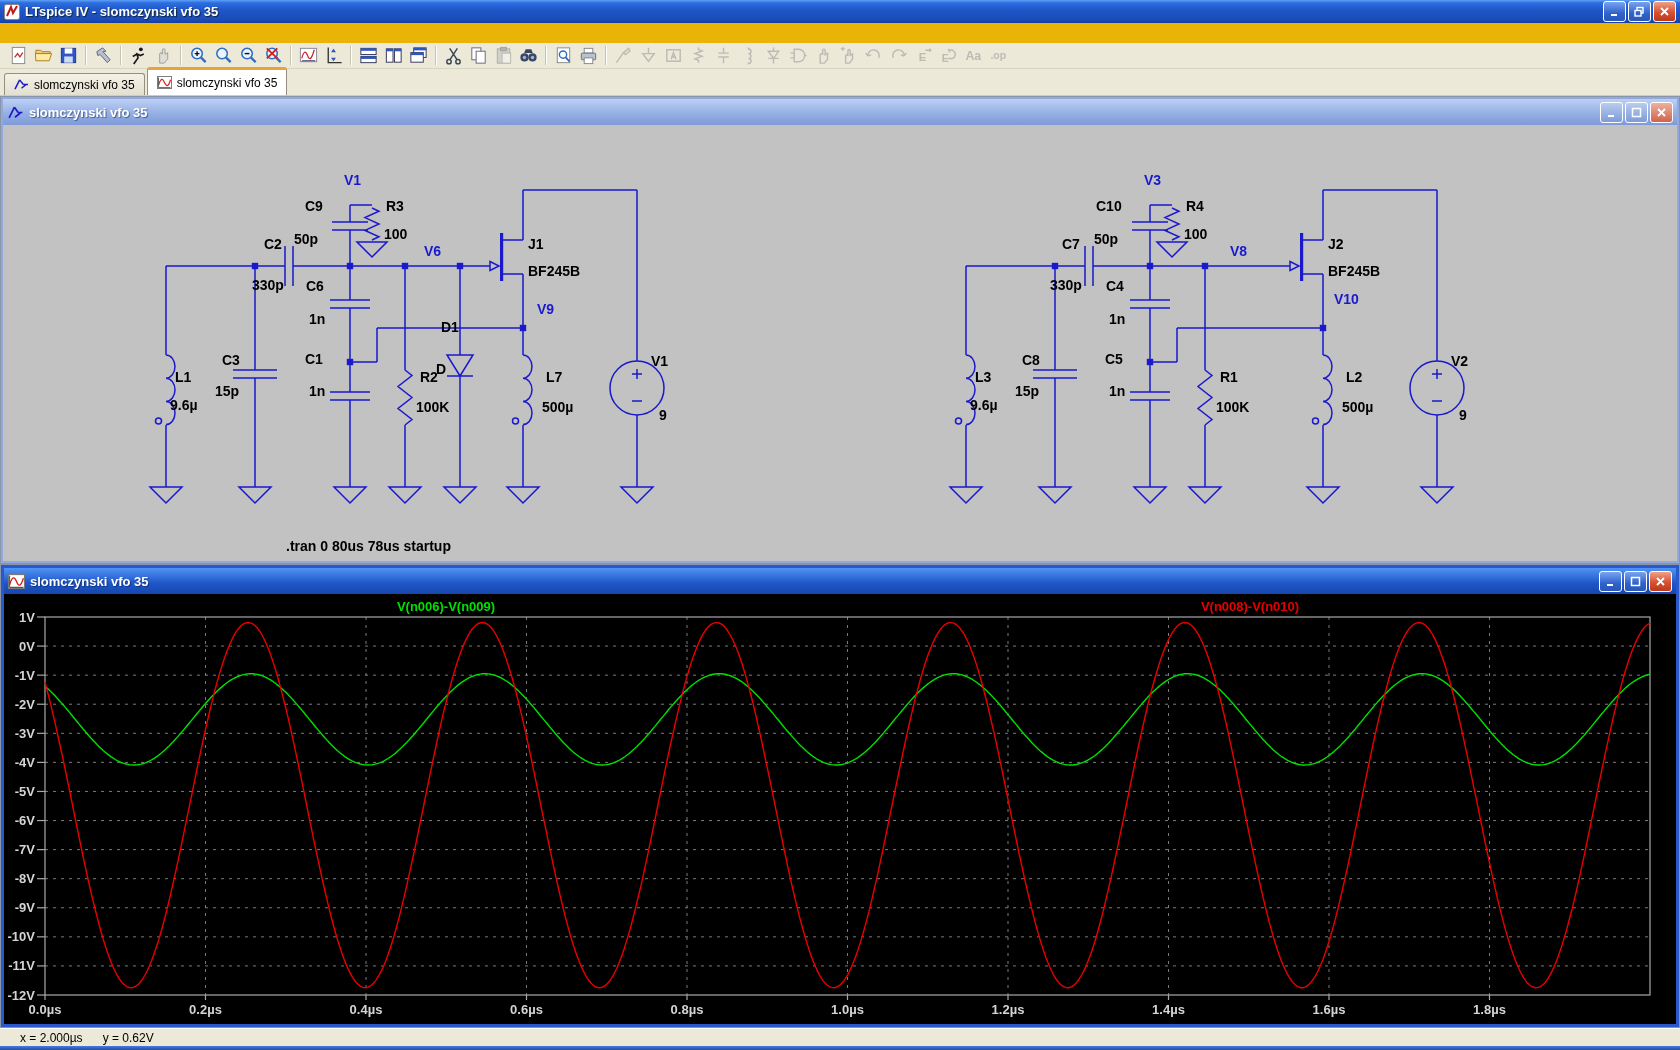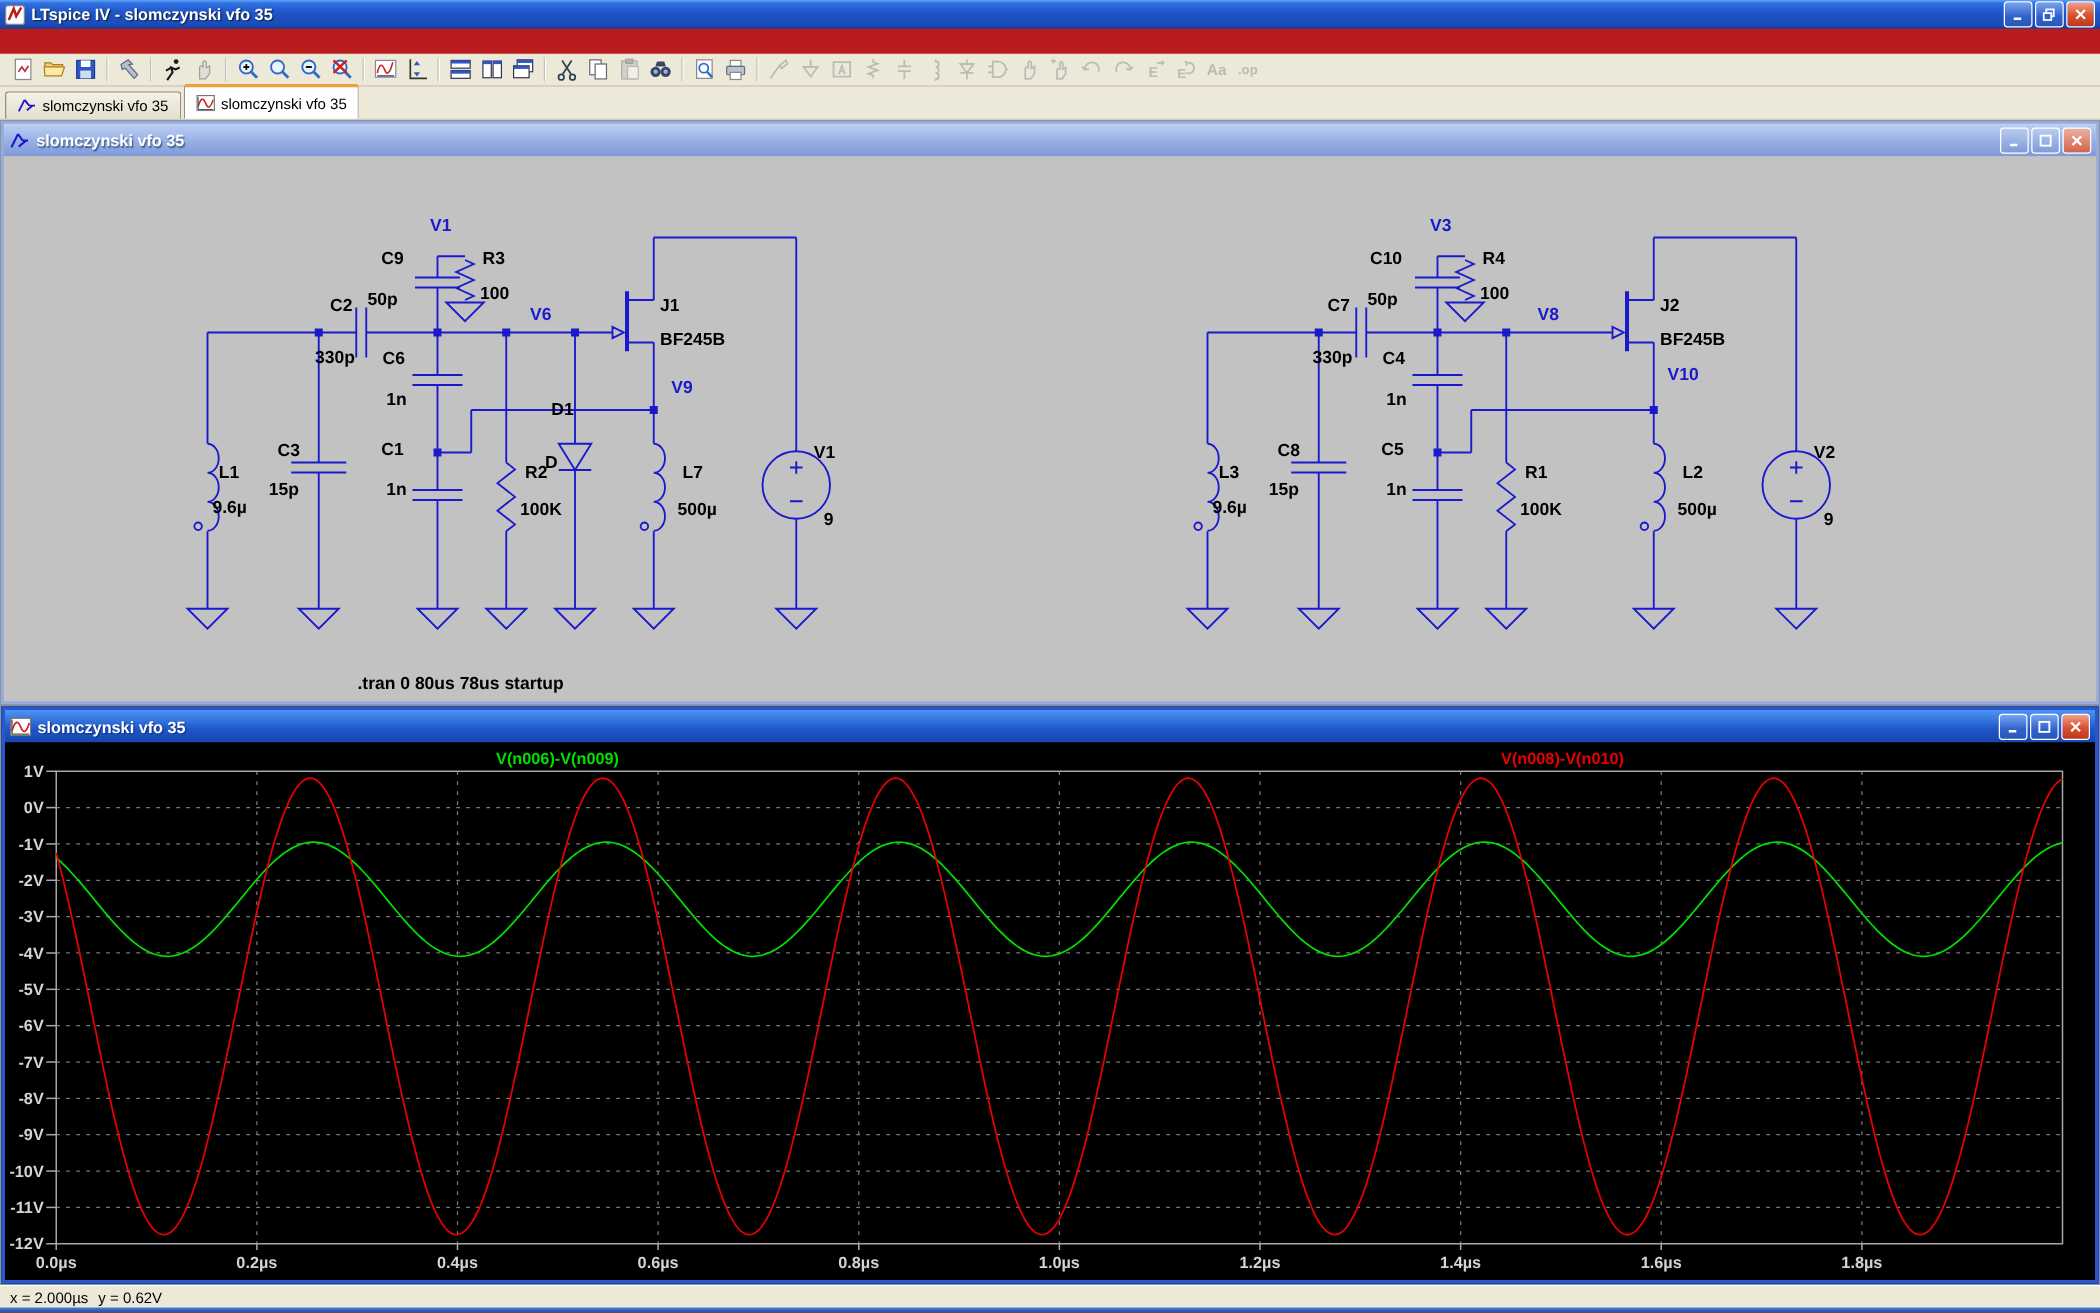--- a/index.html
+++ b/index.html
@@ -1,16 +1,16 @@
 <!DOCTYPE html>
 <html><head>
 <meta charset="utf-8">
 <style>
   html,body{margin:0;padding:0;background:#444;}
-  #app{position:relative;width:1680px;height:1050px;background:#b91c1c;overflow:hidden;
+  #app{position:relative;width:1680px;height:1050px;background:#eab308;overflow:hidden;
        font-family:"Liberation Sans",sans-serif;-webkit-font-smoothing:antialiased;}
   
   #titlebar{position:absolute;left:0;top:0;width:1680px;height:23px;
     background:linear-gradient(180deg,#5ea2f7 0%,#2f6ee0 12%,#1e55c8 45%,#1b4cba 85%,#153f9d 100%);
     display:flex;align-items:center;color:#fff;font-weight:700;font-size:13px;text-shadow:1px 1px 1px #123;}
   #titlebar .ticon{width:16px;height:16px;margin:0 5px 0 4px;}
   .winbtns{margin-left:auto;display:flex;gap:2px;padding-right:4px;}
   .wb{width:21px;height:19px;border-radius:3px;border:1px solid #fff;
       background:linear-gradient(180deg,#7aa4f0,#2f62cc 60%,#2a57b8);display:flex;align-items:center;justify-content:center;}
   .wb svg{width:13px;height:13px;}
@@ -46,21 +46,21 @@
   .ctitle{height:26px;display:flex;align-items:center;color:#fff;font-weight:700;font-size:13px;
     text-shadow:1px 1px 1px rgba(0,20,60,.5);padding-left:4px;}
   .ctitle .cicon{width:17px;height:15px;margin-right:5px;}
   #schemwin .ctitle{background:linear-gradient(180deg,#bcd0f4 0%,#96b0e4 55%,#7e9ad8 100%);}
   #wavewin .ctitle{background:linear-gradient(180deg,#4f94f4 0%,#1e55c8 60%,#1747ad 100%);}
   #schemsvg{position:absolute;left:0;top:26px;width:1674px;height:436px;display:block;}
   #plotsvg{position:absolute;left:0;top:26px;width:1672px;height:430px;display:block;background:#000;}
   
   #statusbar{position:absolute;left:0;top:1028px;width:1680px;height:18px;background:#ece9d8;
     border-top:1px solid #fff;font-size:12px;color:#000;display:flex;align-items:center;}
-  #statusbar span{margin-left:8px;}
+  #statusbar span{margin-left:20px;}
   #bottomstrip{position:absolute;left:0;top:1046px;width:1680px;height:4px;
     background:linear-gradient(180deg,#4a7ae0,#234f9e);}
 </style>
 </head>
 <body>
 
 <div id="app">
 
   <div id="titlebar">
     <svg class="ticon" viewBox="0 0 16 16">

